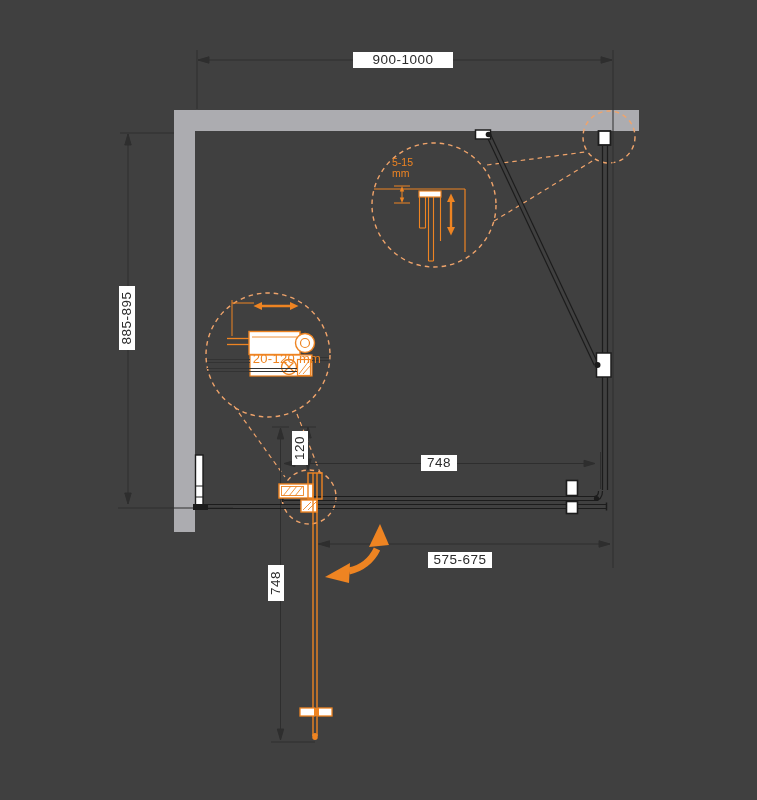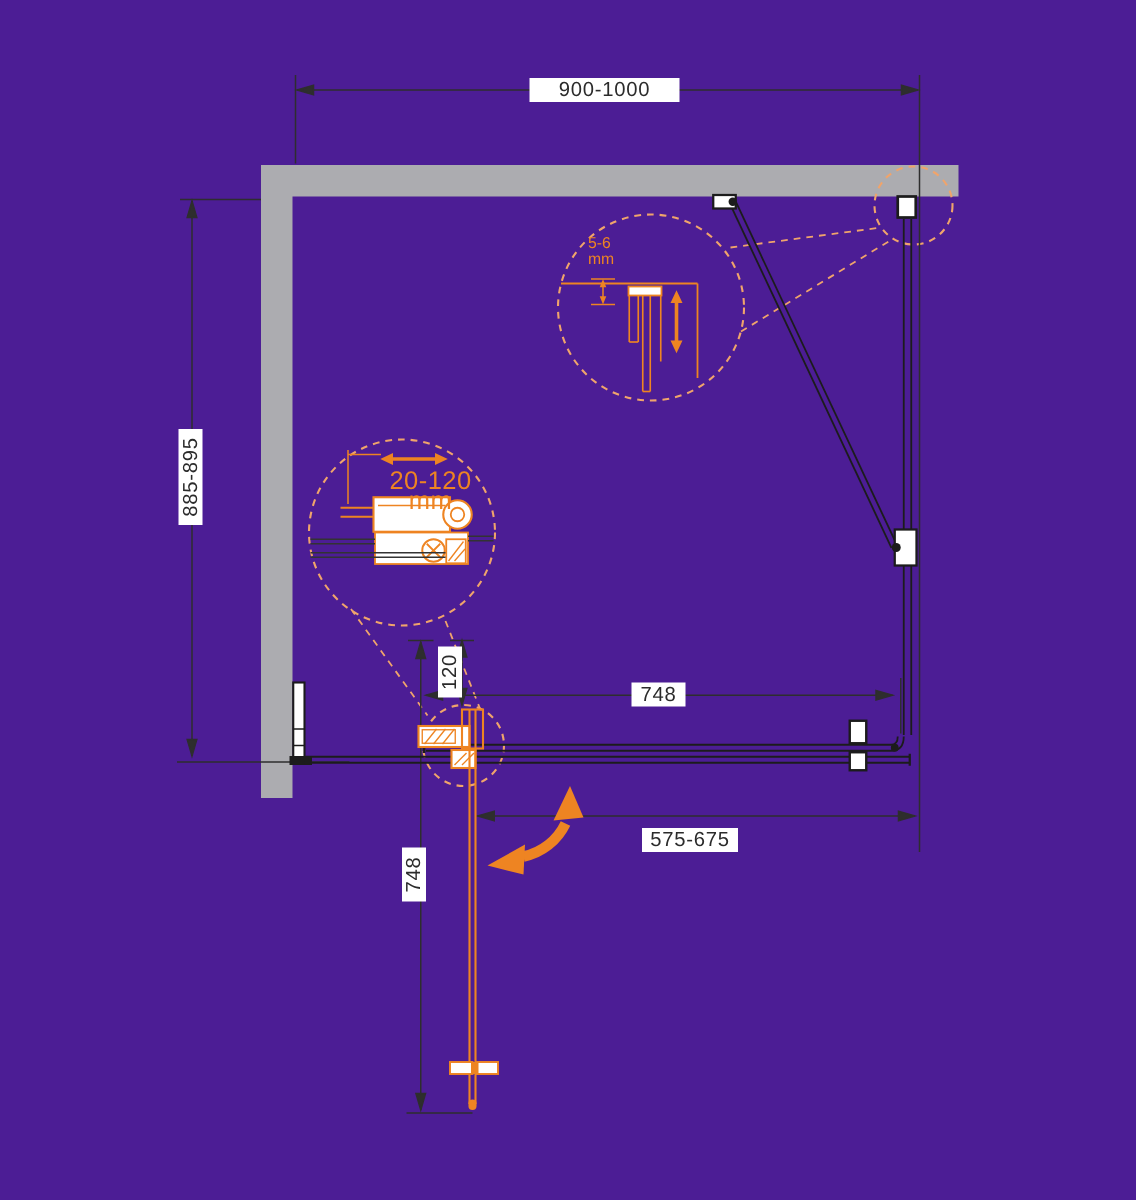--- a/index.html
+++ b/index.html
@@ -1,24 +1,24 @@
 <!DOCTYPE html>
 <html><head>
 <meta charset="utf-8">
 <style>
   html,body{margin:0;padding:0;background:#fff;}
-  #canvas{position:relative;width:757px;height:800px;background:#4c1d95;overflow:hidden;
+  #canvas{position:relative;width:757px;height:800px;background:#404040;overflow:hidden;
           font-family:"Liberation Sans",sans-serif;}
   #drawing{position:absolute;left:0;top:0;}
   .dim-label{position:absolute;color:#2b2b2b;font-size:13.5px;letter-spacing:.5px;
              text-align:center;background:#ffffff;line-height:16px;z-index:5;}
   .dim-label.rot{transform:rotate(-90deg);}
   .detail-label{position:absolute;color:#ee8422;z-index:5;background:transparent;}
   .detail-label.small{font-size:10.5px;line-height:11px;white-space:pre-line;text-align:left;}
-  .detail-label.med{font-size:17px;line-height:13px;text-align:center;letter-spacing:.3px;}
+  .detail-label.med{font-size:13px;line-height:13px;text-align:center;letter-spacing:.3px;margin-top:38px;}
 </style>
 </head>
 <body>
 
 <div id="canvas">
 
 <svg id="drawing" width="757" height="800" viewBox="0 0 757 800">
 
   <g>
     <rect x="174" y="110" width="465" height="21" fill="#ACACB0"></rect>
@@ -209,18 +209,18 @@
 <div class="dim-label rot" style="left:95px;top:310px;width:64px;">885-895</div>
 
 <div class="dim-label" style="left:421px;top:455px;width:36px;">748</div>
 
 <div class="dim-label rot" style="left:283px;top:440px;width:34px;">120</div>
 
 <div class="dim-label" style="left:428px;top:552px;width:64px;">575-675</div>
 
 <div class="dim-label rot" style="left:258px;top:575px;width:36px;">748</div>
 
-<div class="detail-label small" style="left:392px;top:157px;width:40px;">5-6
+<div class="detail-label small" style="left:392px;top:157px;width:40px;">5-15
 mm</div>
 
 <div class="detail-label med" style="left:247px;top:314px;width:80px;">20-120 mm</div>
 
 </div>
 
 </body></html>

